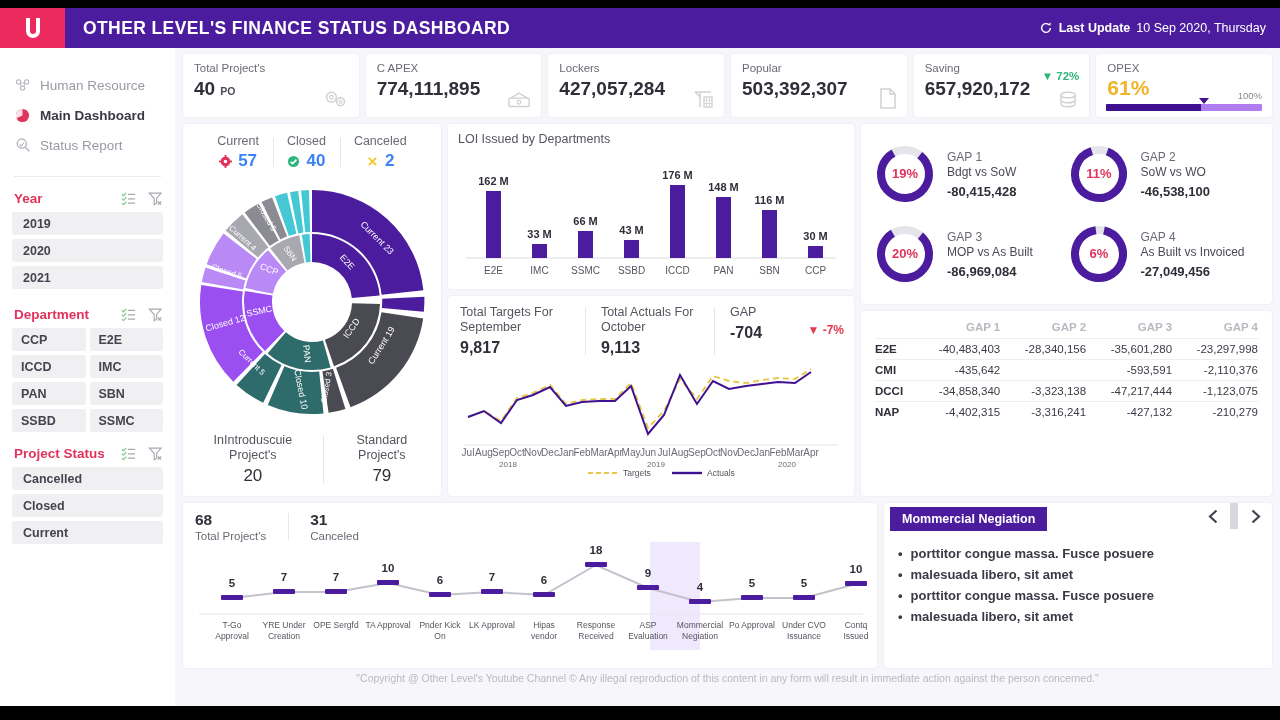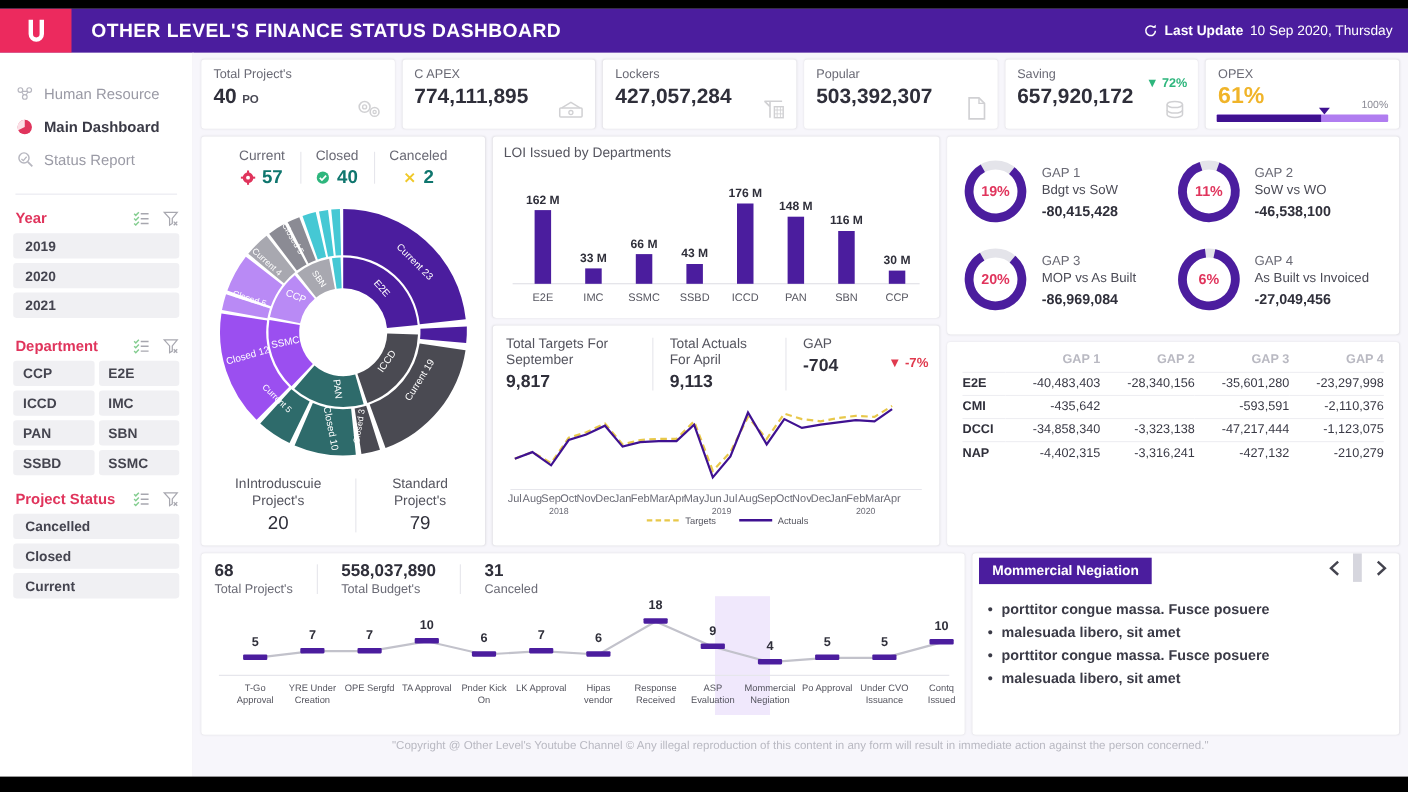--- a/index.html
+++ b/index.html
@@ -67,21 +67,21 @@
   
   .mid-row{display:flex;gap:7px;margin-top:7px;height:372px;}
   .col-donut{width:258px;display:flex;flex-direction:column;padding:8px 0 8px 0;box-sizing:border-box;}
   .col-center{width:406px;display:flex;flex-direction:column;gap:7px;}
   .col-right{flex:1;display:flex;flex-direction:column;gap:7px;}
 
   .ccc{display:flex;justify-content:center;align-items:flex-start;gap:0;padding-top:2px;}
   .ccc-cell{padding:0 14px;text-align:center;position:relative;}
   .ccc-cell+.ccc-cell:before{content:"";position:absolute;left:0;top:4px;bottom:4px;width:1px;background:#e6e6ec;}
   .ccc-label{font-size:12.5px;color:#6a6a75;}
-  .ccc-val{display:flex;align-items:center;justify-content:center;gap:6px;margin-top:3px;font-size:17px;font-weight:700;color:#0f766e;}
+  .ccc-val{display:flex;align-items:center;justify-content:center;gap:6px;margin-top:3px;font-size:17px;font-weight:700;color:#3b82f6;}
 
   .donut-wrap{flex:1;display:flex;align-items:center;justify-content:center;}
   .donut-foot{display:flex;justify-content:center;padding-bottom:2px;}
   .df-cell{padding:0 20px;text-align:center;position:relative;}
   .df-cell+.df-cell:before{content:"";position:absolute;left:0;top:2px;bottom:2px;width:1px;background:#e6e6ec;}
   .df-label{font-size:12.5px;color:#55555f;line-height:15px;}
   .df-val{font-size:17px;font-weight:400;color:#2f2f3a;margin-top:3px;}
 
   .bar-card{height:165px;padding:8px 10px 0 10px;box-sizing:border-box;}
   .bar-title{font-size:12.5px;color:#55555f;}
@@ -511,21 +511,21 @@
           </svg>
         </div>
 
         <div class="card line-card">
           <div class="lc-top">
             <div class="lc-cell">
               <div class="lc-label">Total Targets For September</div>
               <div class="lc-val">9,817</div>
             </div>
             <div class="lc-cell">
-              <div class="lc-label">Total Actuals For April</div>
+              <div class="lc-label">Total Actuals For October</div>
               <div class="lc-val">9,113</div>
             </div>
             <div class="lc-cell" style="position:relative;min-width:96px;">
               <div class="lc-label">GAP</div>
               <div class="lc-val">-704</div>
               <div class="lc-gap-pct">▼ -7%</div>
             </div>
           </div>
 
           <svg width="384" height="118" viewBox="0 0 384 118" style="margin-top:2px">
@@ -676,24 +676,20 @@
       </div>
     </div>
 
     <div class="bot-row">
 
       <div class="card bot-left">
         <div class="bl-top">
           <div class="bl-cell">
             <div class="bl-val">68</div>
             <div class="bl-label">Total Project's</div>
-          </div>
-          <div class="bl-cell">
-            <div class="bl-val">558,037,890</div>
-            <div class="bl-label">Total Budget's</div>
           </div>
           <div class="bl-cell">
             <div class="bl-val">31</div>
             <div class="bl-label">Canceled</div>
           </div>
         </div>
 
         <svg width="672" height="108" viewBox="0 0 672 108">
           <rect x="455" y="0" width="50" height="108" fill="#f0e8fc"></rect>
           <polyline fill="none" stroke="#c2c2cb" stroke-width="2" points="37,56 89,50 141,50 193,41 245,53 297,50 349,53 401,23 453,46 505,60 557,56 609,56 661,42"></polyline>

